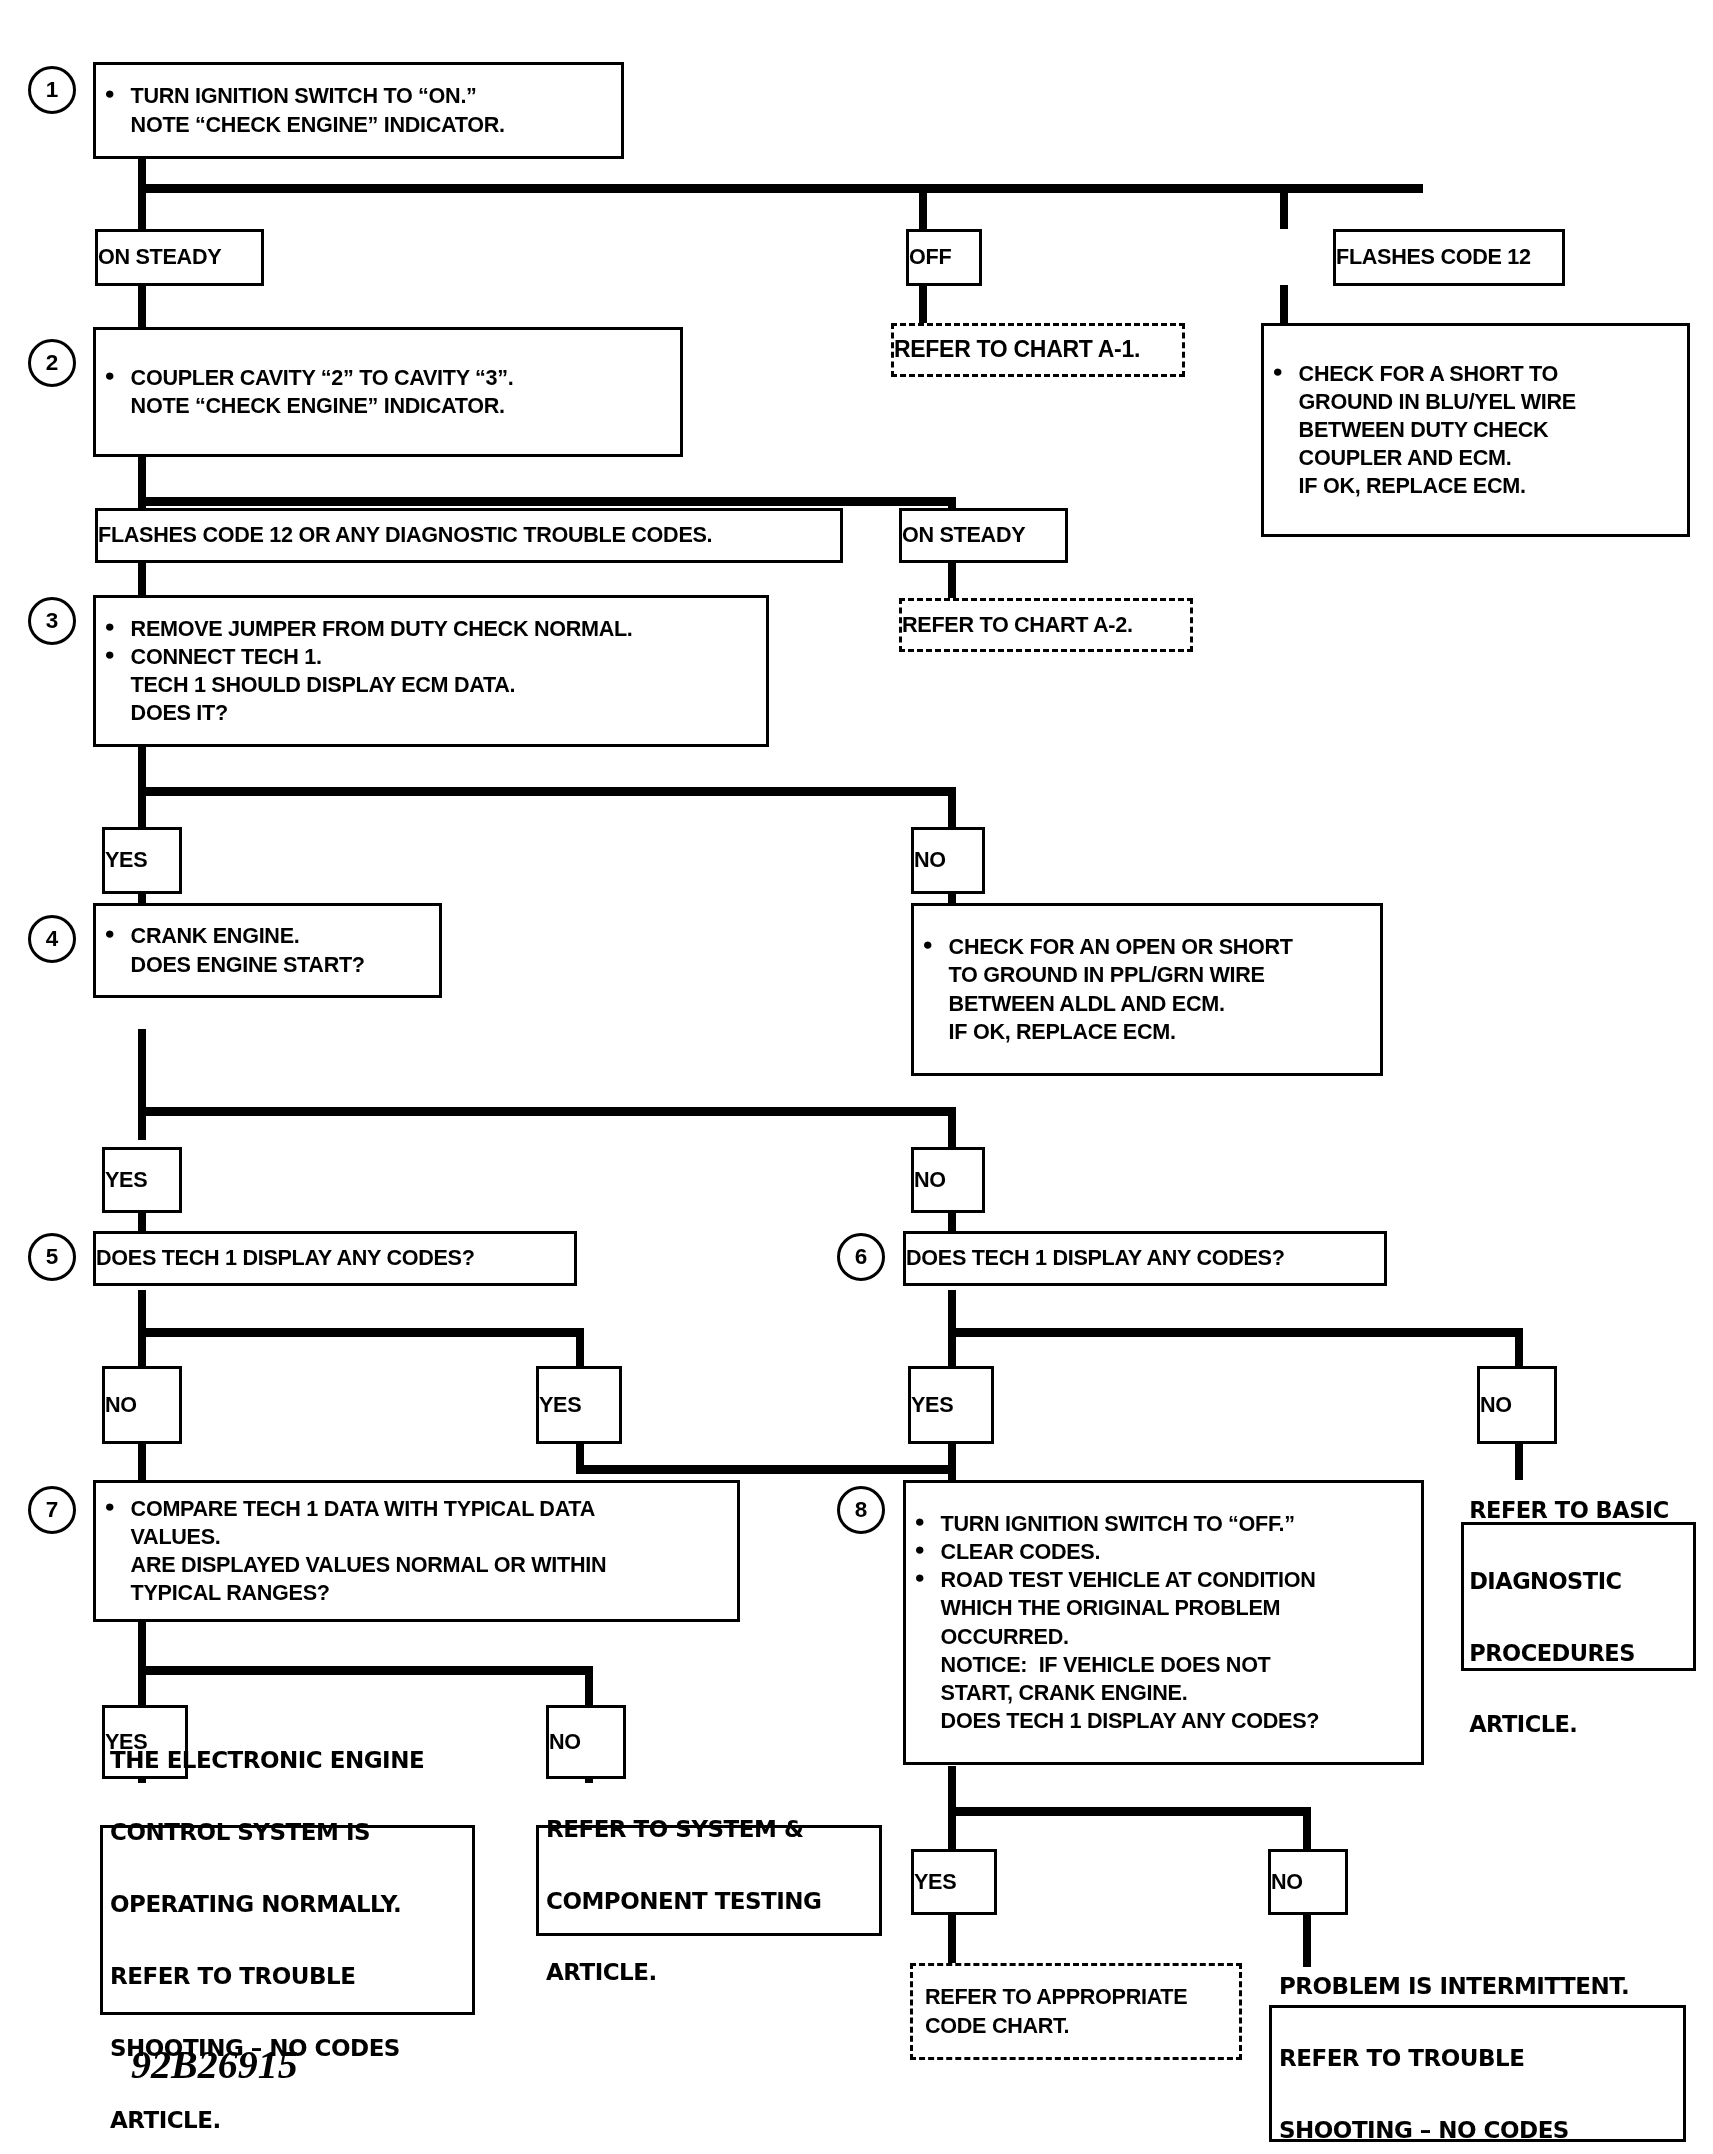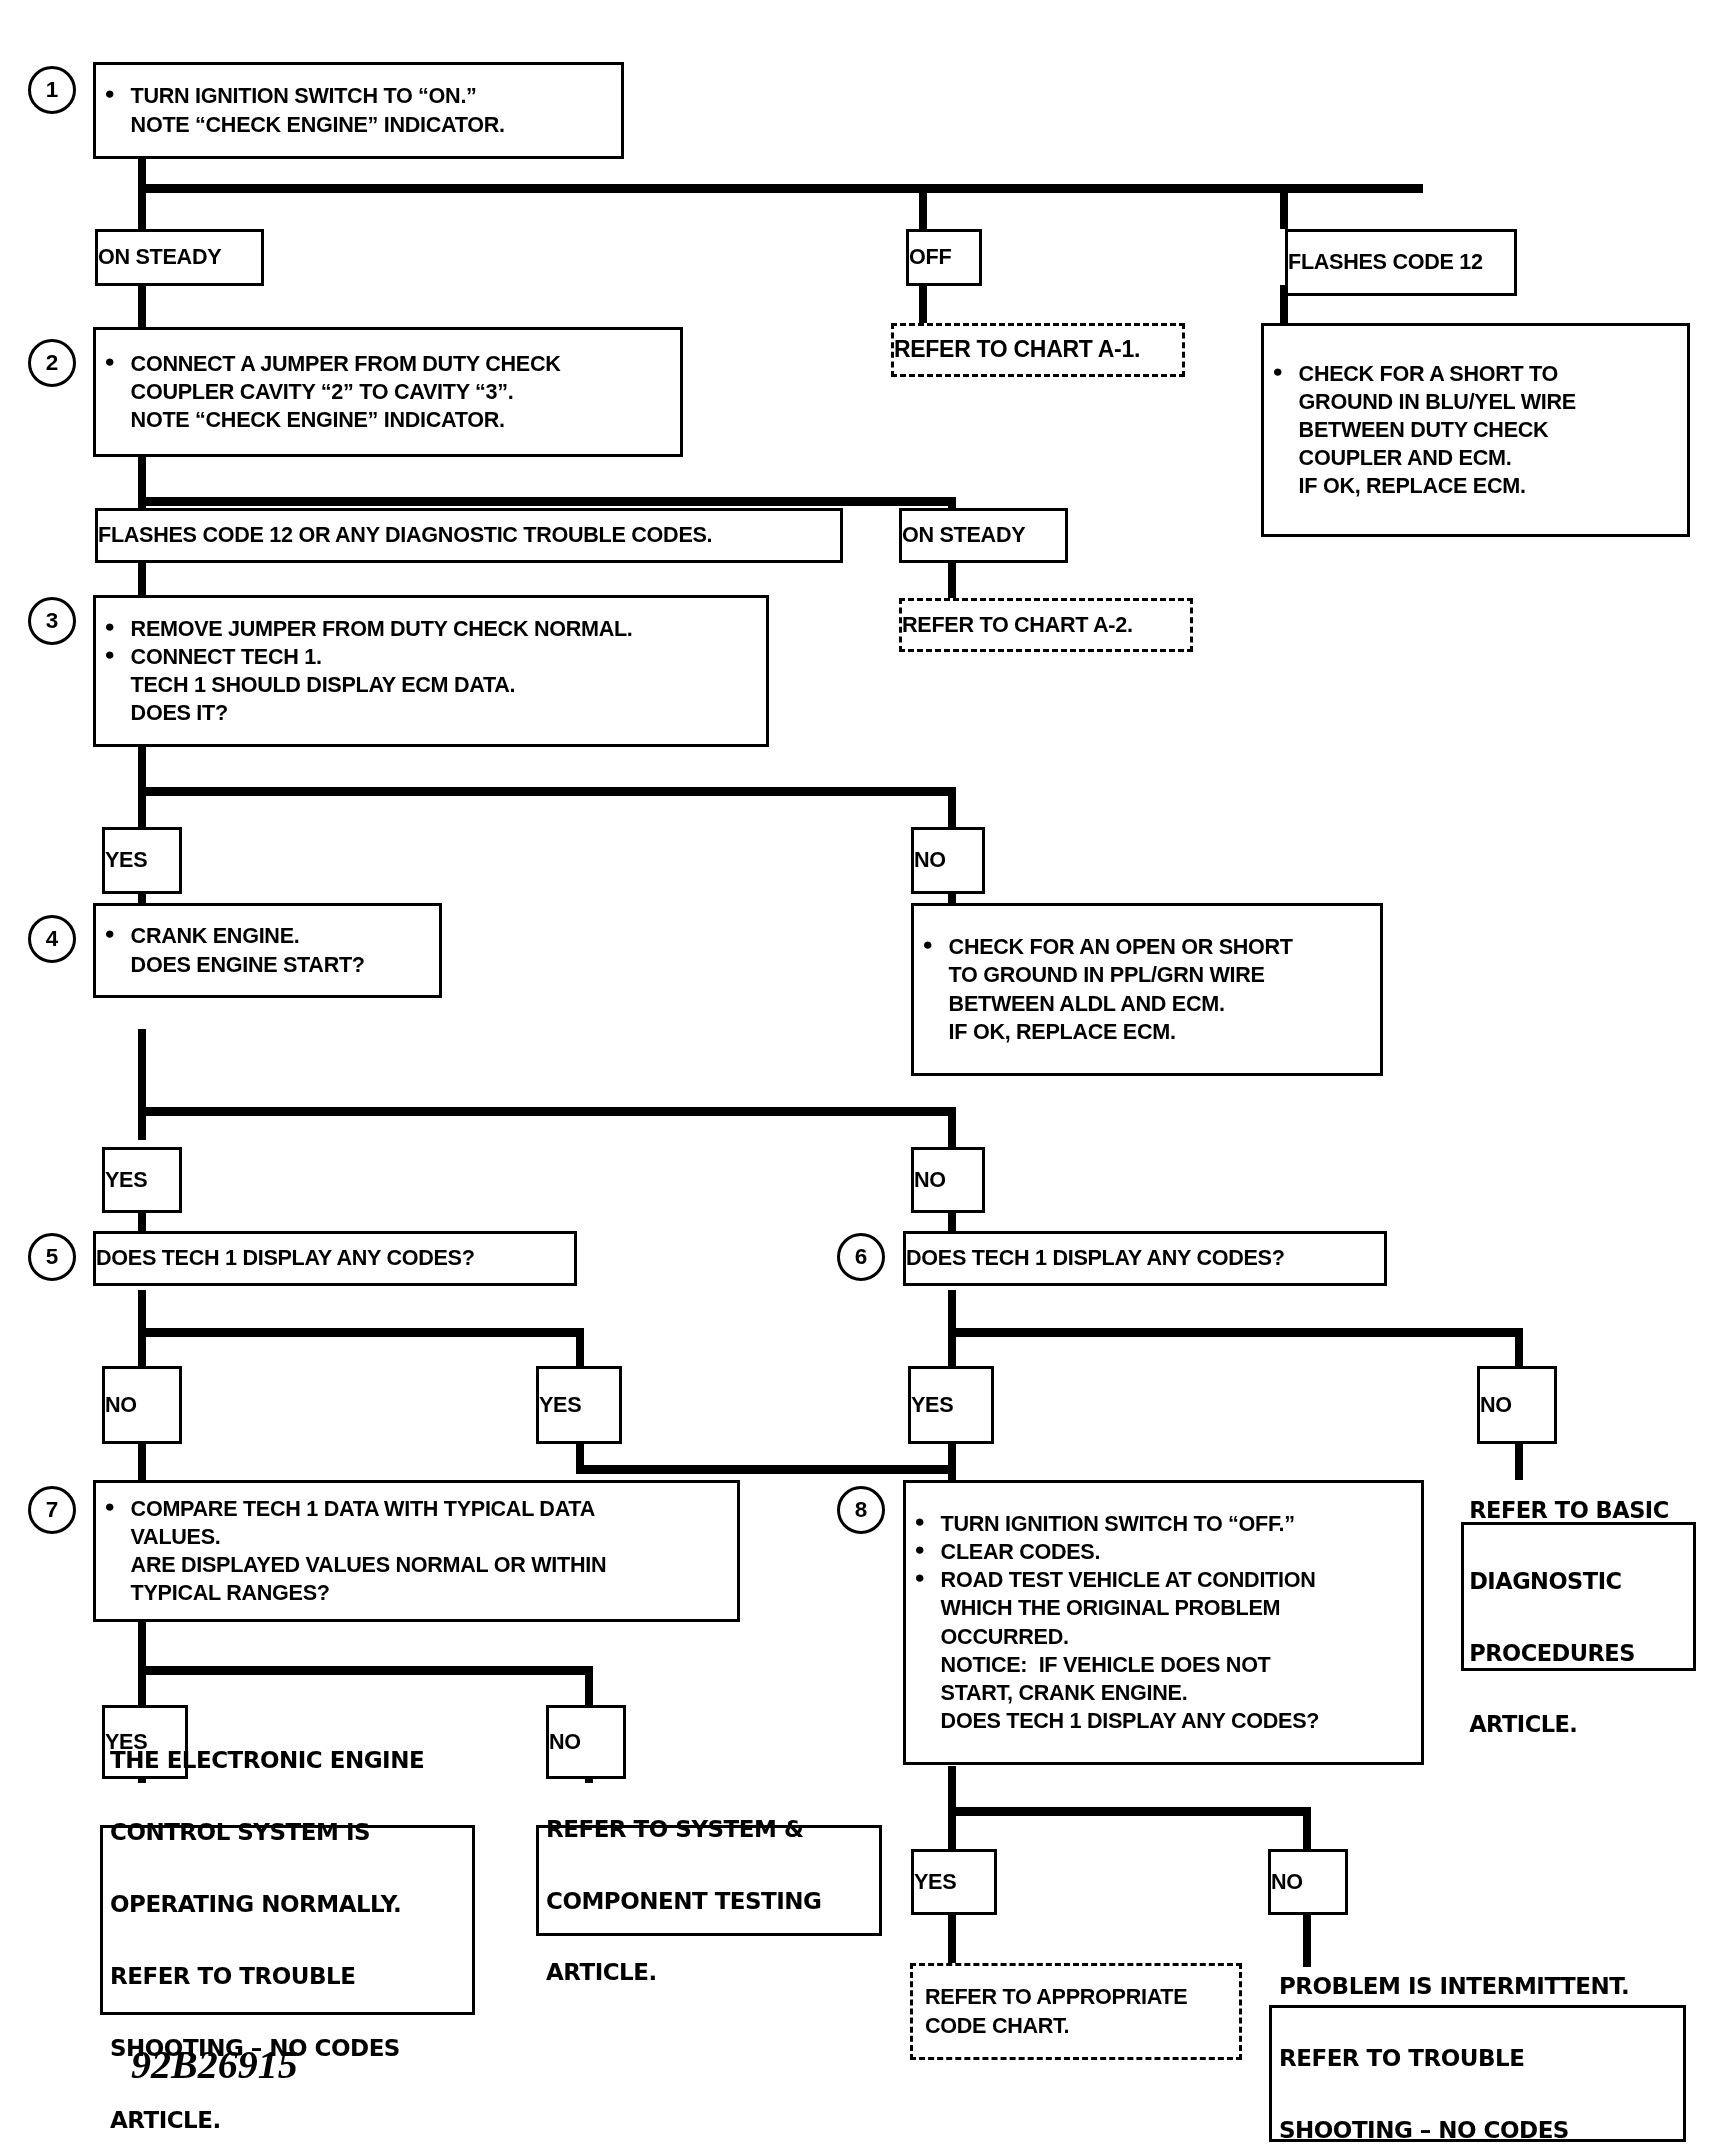--- a/index.html
+++ b/index.html
@@ -213,21 +213,21 @@
   </div>
 
   <div class="node fA lbl" style="left:95px; top:229px; width:169px; height:57px; font-size:21.6px;">
     <div class="line">ON STEADY</div>
   </div>
 
   <div class="node fA lbl" style="left:906px; top:229px; width:76px; height:57px; font-size:21.6px;">
     <div class="line">OFF</div>
   </div>
 
-  <div class="node fA lbl" style="left:1285px; top:229px; width:232px; height:67px; font-size:21.6px;">
+  <div class="node fA lbl" style="left:1333px; top:229px; width:232px; height:57px; font-size:21.6px;">
     <div class="line">FLASHES CODE 12</div>
   </div>
 
   <div class="node fA dashed lbl" style="left:891px; top:323px; width:294px; height:54px; font-size:23px;">
     <div class="line">REFER TO CHART A-1.</div>
   </div>
 
   <div class="node fA" style="left:1261px; top:323px; width:429px; height:214px; font-size:21.6px;">
     <div class="lines">
       <div class="bul">
@@ -244,21 +244,20 @@
   </div>
 
   <div class="stepcirc" style="left:28px; top:339px; width:48px; height:48px; font-size:22.5px;">
     <span>2</span>
   </div>
   <div class="node fA" style="left:93px; top:327px; width:590px; height:130px; font-size:21.6px;">
     <div class="lines">
       <div class="bul">
         <span class="bullet">●</span>
         <span class="txt">
-          <div class="line">CONNECT A JUMPER FROM DUTY CHECK</div>
           <div class="line">COUPLER CAVITY “2” TO CAVITY “3”.</div>
           <div class="line">NOTE “CHECK ENGINE” INDICATOR.</div>
         </span>
       </div>
     </div>
   </div>
 
   <div class="node fA lbl" style="left:95px; top:508px; width:748px; height:55px; font-size:21.6px;">
     <div class="line">FLASHES CODE 12 OR ANY DIAGNOSTIC TROUBLE CODES.</div>
   </div>

